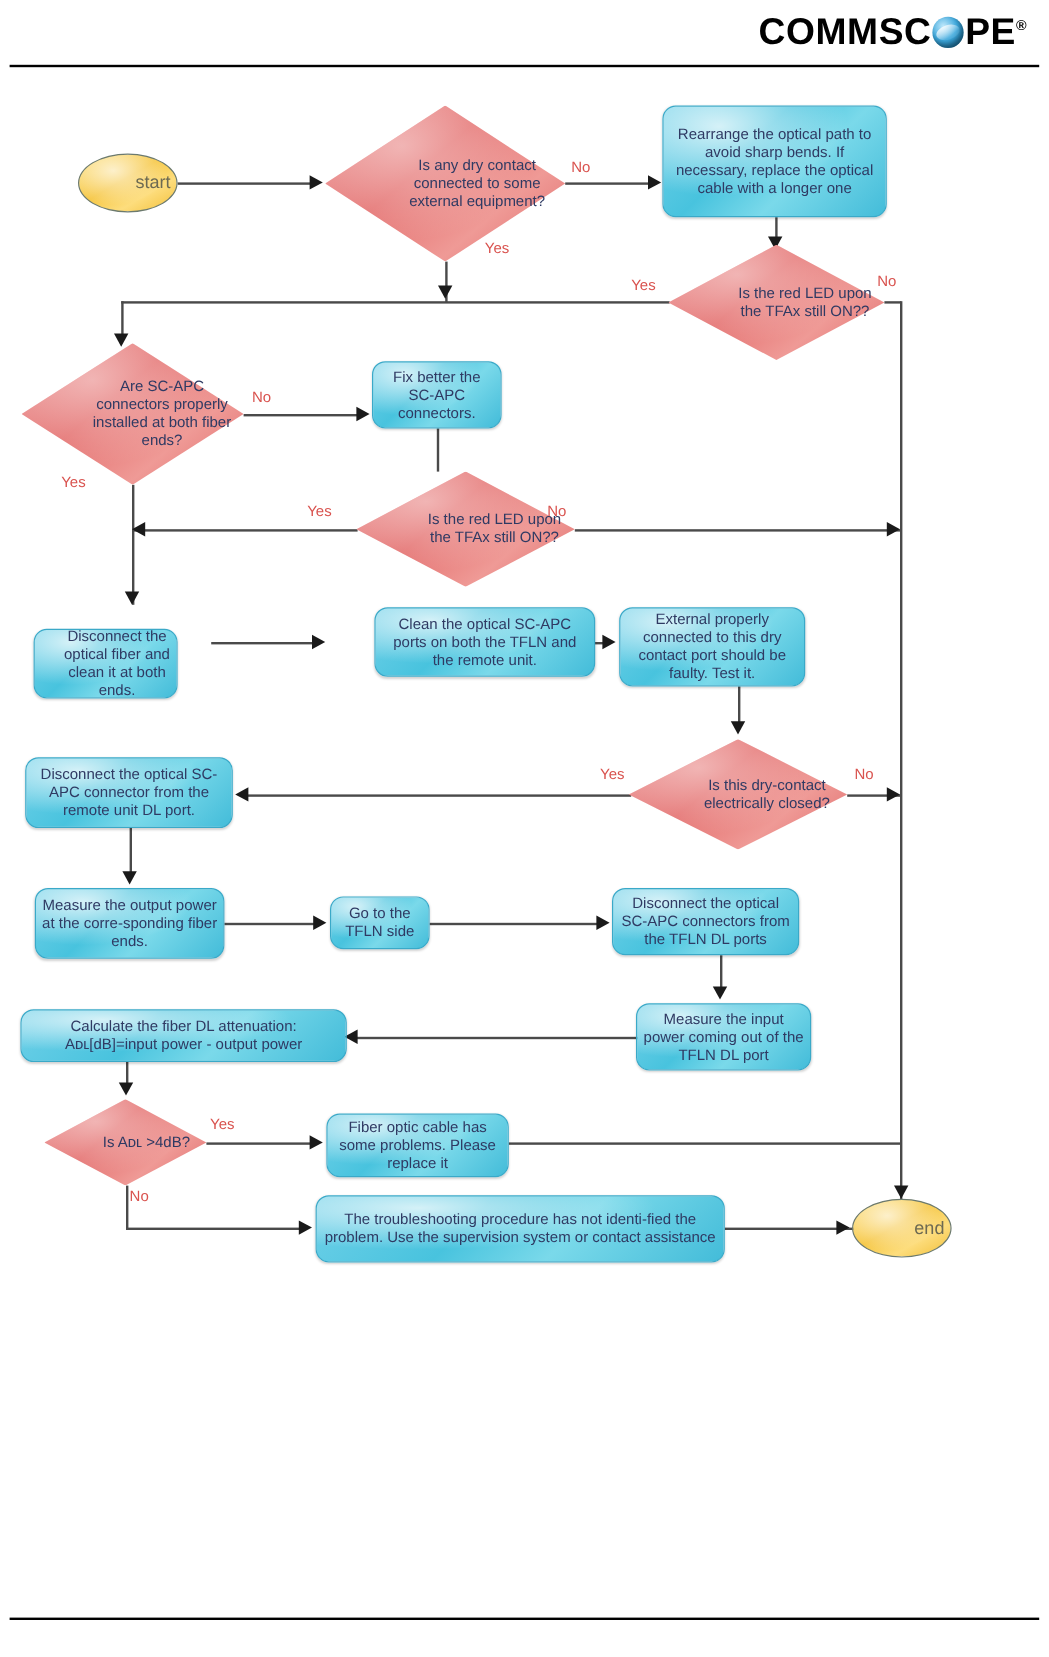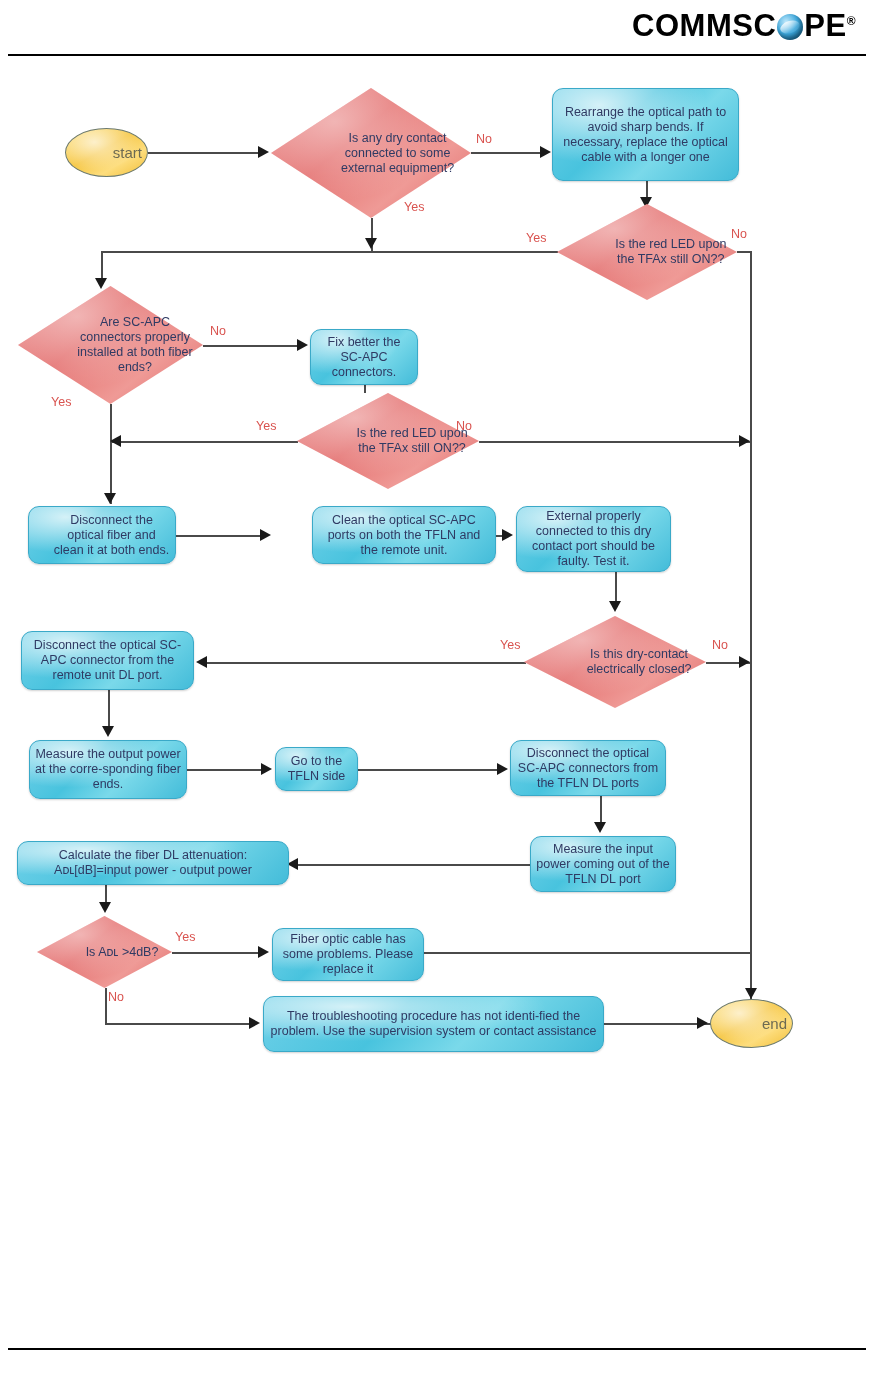--- a/index.html
+++ b/index.html
@@ -208,30 +208,30 @@
   <div class="node decision" style="left:557px; top:148px; width:180px; height:96px;">
     <div class="dia-shape"></div>
     <div class="dia-text">Is the red LED upon the TFAx still ON??</div>
   </div>
 
   <div class="node decision" style="left:18px; top:230px; width:185px; height:118px;">
     <div class="dia-shape"></div>
     <div class="dia-text">Are SC-APC connectors properly installed at both fiber ends?</div>
   </div>
 
-  <div class="node process" style="left:310px; top:245px; width:108px; height:56px;margin-top:28px;">
+  <div class="node process" style="left:310px; top:245px; width:108px; height:56px;">
     <span>Fix better the SC-APC connectors.</span>
   </div>
 
   <div class="node decision" style="left:297px; top:337px; width:182px; height:96px;">
     <div class="dia-shape"></div>
     <div class="dia-text">Is the red LED upon the TFAx still ON??</div>
   </div>
 
-  <div class="node process" style="left:28px; top:450px; width:148px; height:58px;padding-left:24px;">
+  <div class="node process" style="left:28px; top:468px; width:120px; height:58px;padding-left:24px;">
     <span>Disconnect the optical fiber and clean it at both ends.</span>
   </div>
 
   <div class="node process" style="left:274px; top:450px; width:184px; height:58px;margin-left:38px;">
     <span>Clean the optical SC-APC ports on both the TFLN and the remote unit.</span>
   </div>
 
   <div class="node process" style="left:516px; top:450px; width:155px; height:66px;">
     <span>External properly connected to this dry contact port should be faulty. Test it.</span>
   </div>

